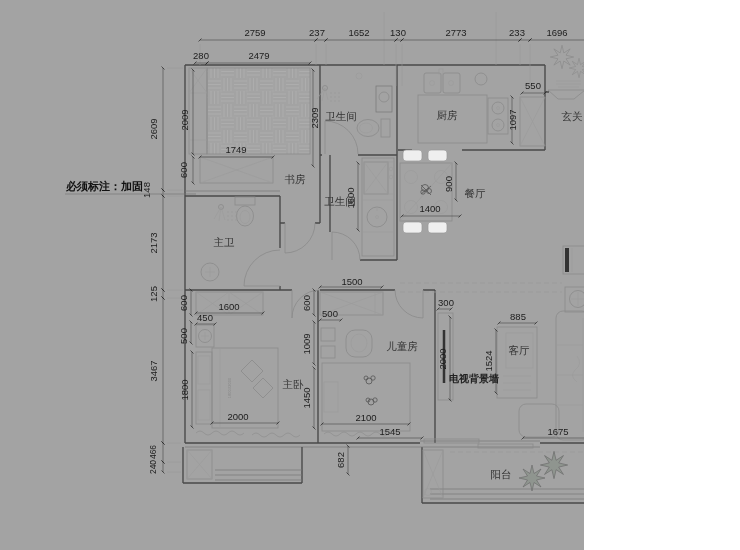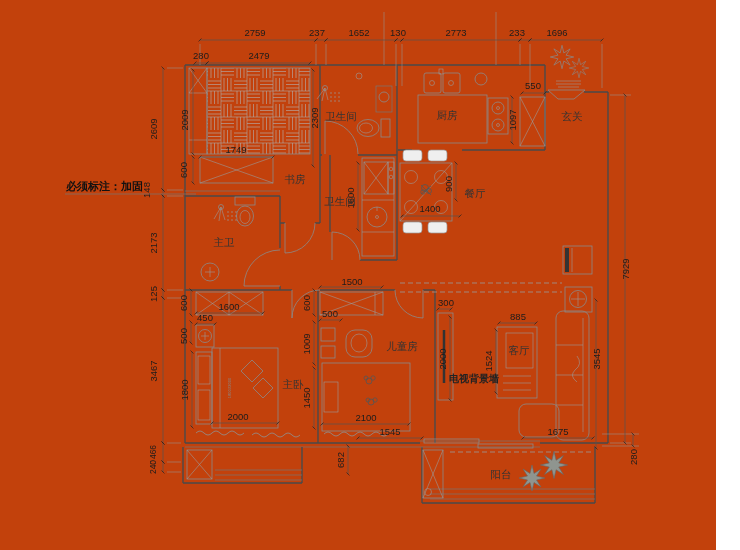--- a/index.html
+++ b/index.html
@@ -1,16 +1,16 @@
 <!DOCTYPE html>
 <html><head>
 <meta charset="utf-8">
 <style>
   html,body{margin:0;padding:0;background:#fff;}
-  .stage{position:relative;width:716px;height:550px;background:#c2410c;overflow:hidden;
+  .stage{position:relative;width:584px;height:550px;background:#a3a3a3;overflow:hidden;
          font-family:"Liberation Sans",sans-serif;}
   svg{display:block;}
   .w   {stroke:#4a4a4a;stroke-width:1.4;fill:none;stroke-linecap:butt;}
   .w2  {stroke:#777;stroke-width:.7;fill:none;}
   .f   {stroke:#8a8a8a;stroke-width:.8;fill:none;}
   .f2  {stroke:#9a9a9a;stroke-width:.6;fill:none;}
   .fd  {stroke:#9a9a9a;stroke-width:.7;fill:#efefef;}
   .d   {stroke:#555;stroke-width:.7;fill:none;}
   .x   {stroke:#999;stroke-width:.55;fill:none;}
   .dash{stroke:#9a9a9a;stroke-width:.8;fill:none;stroke-dasharray:5 3;}

